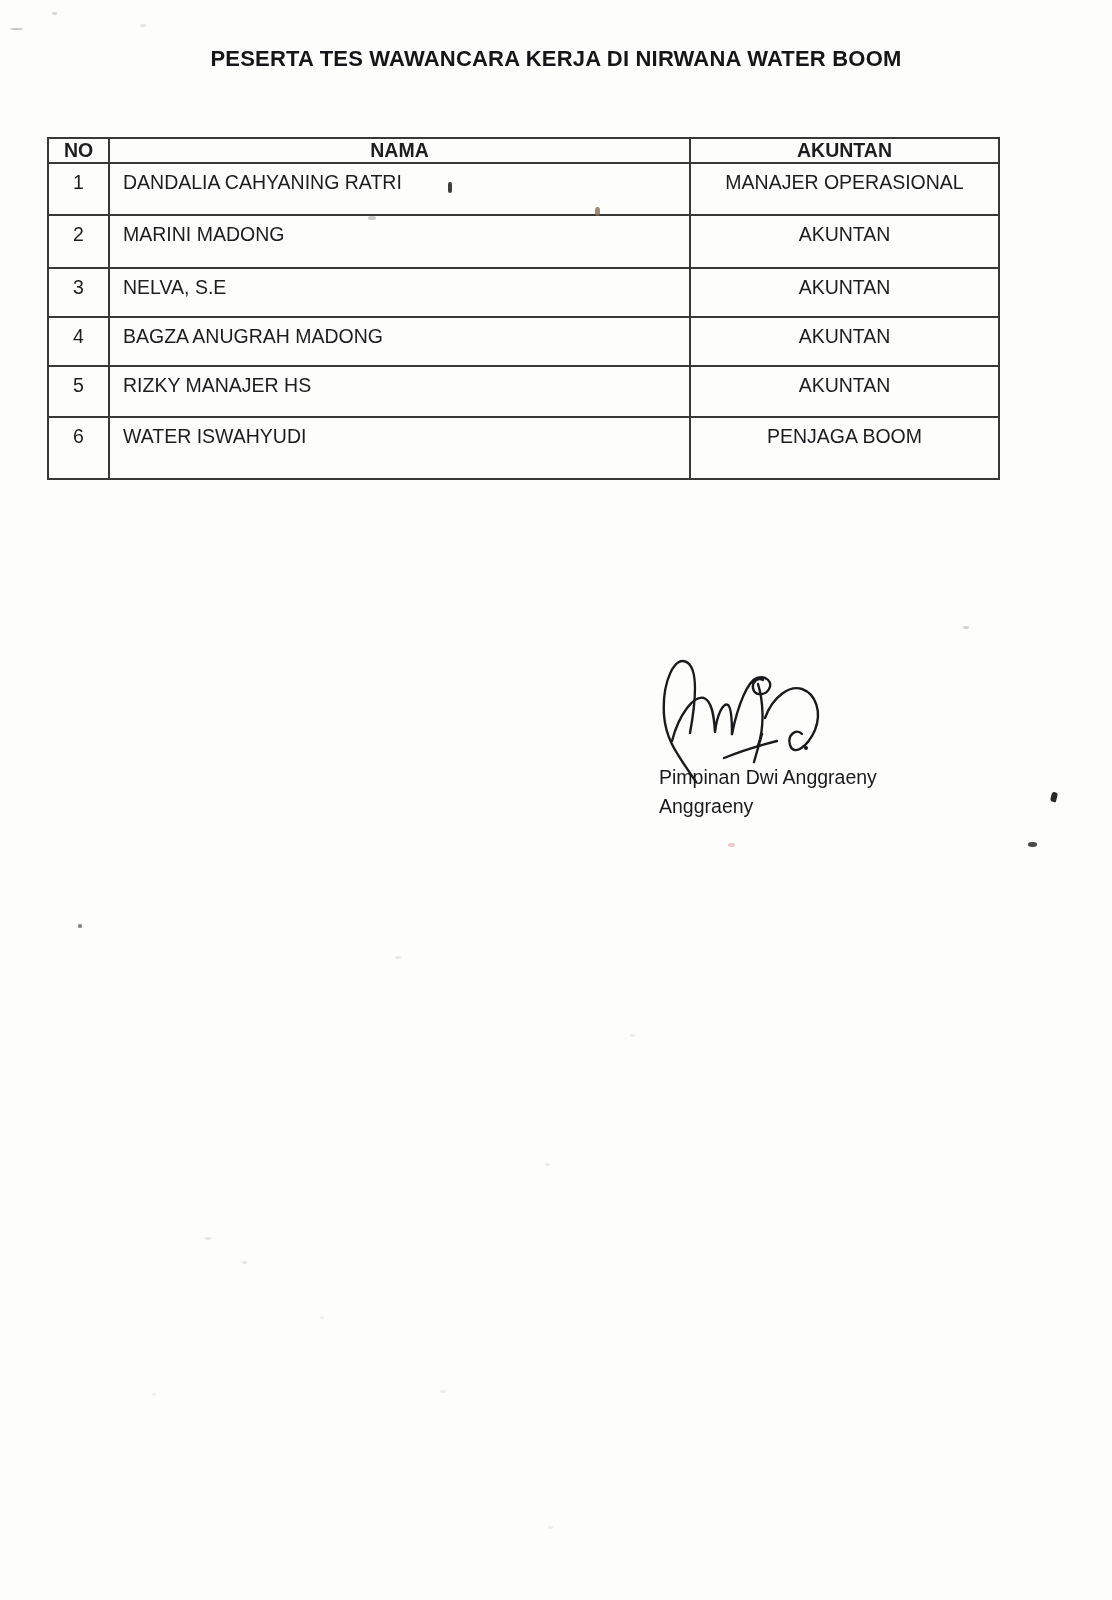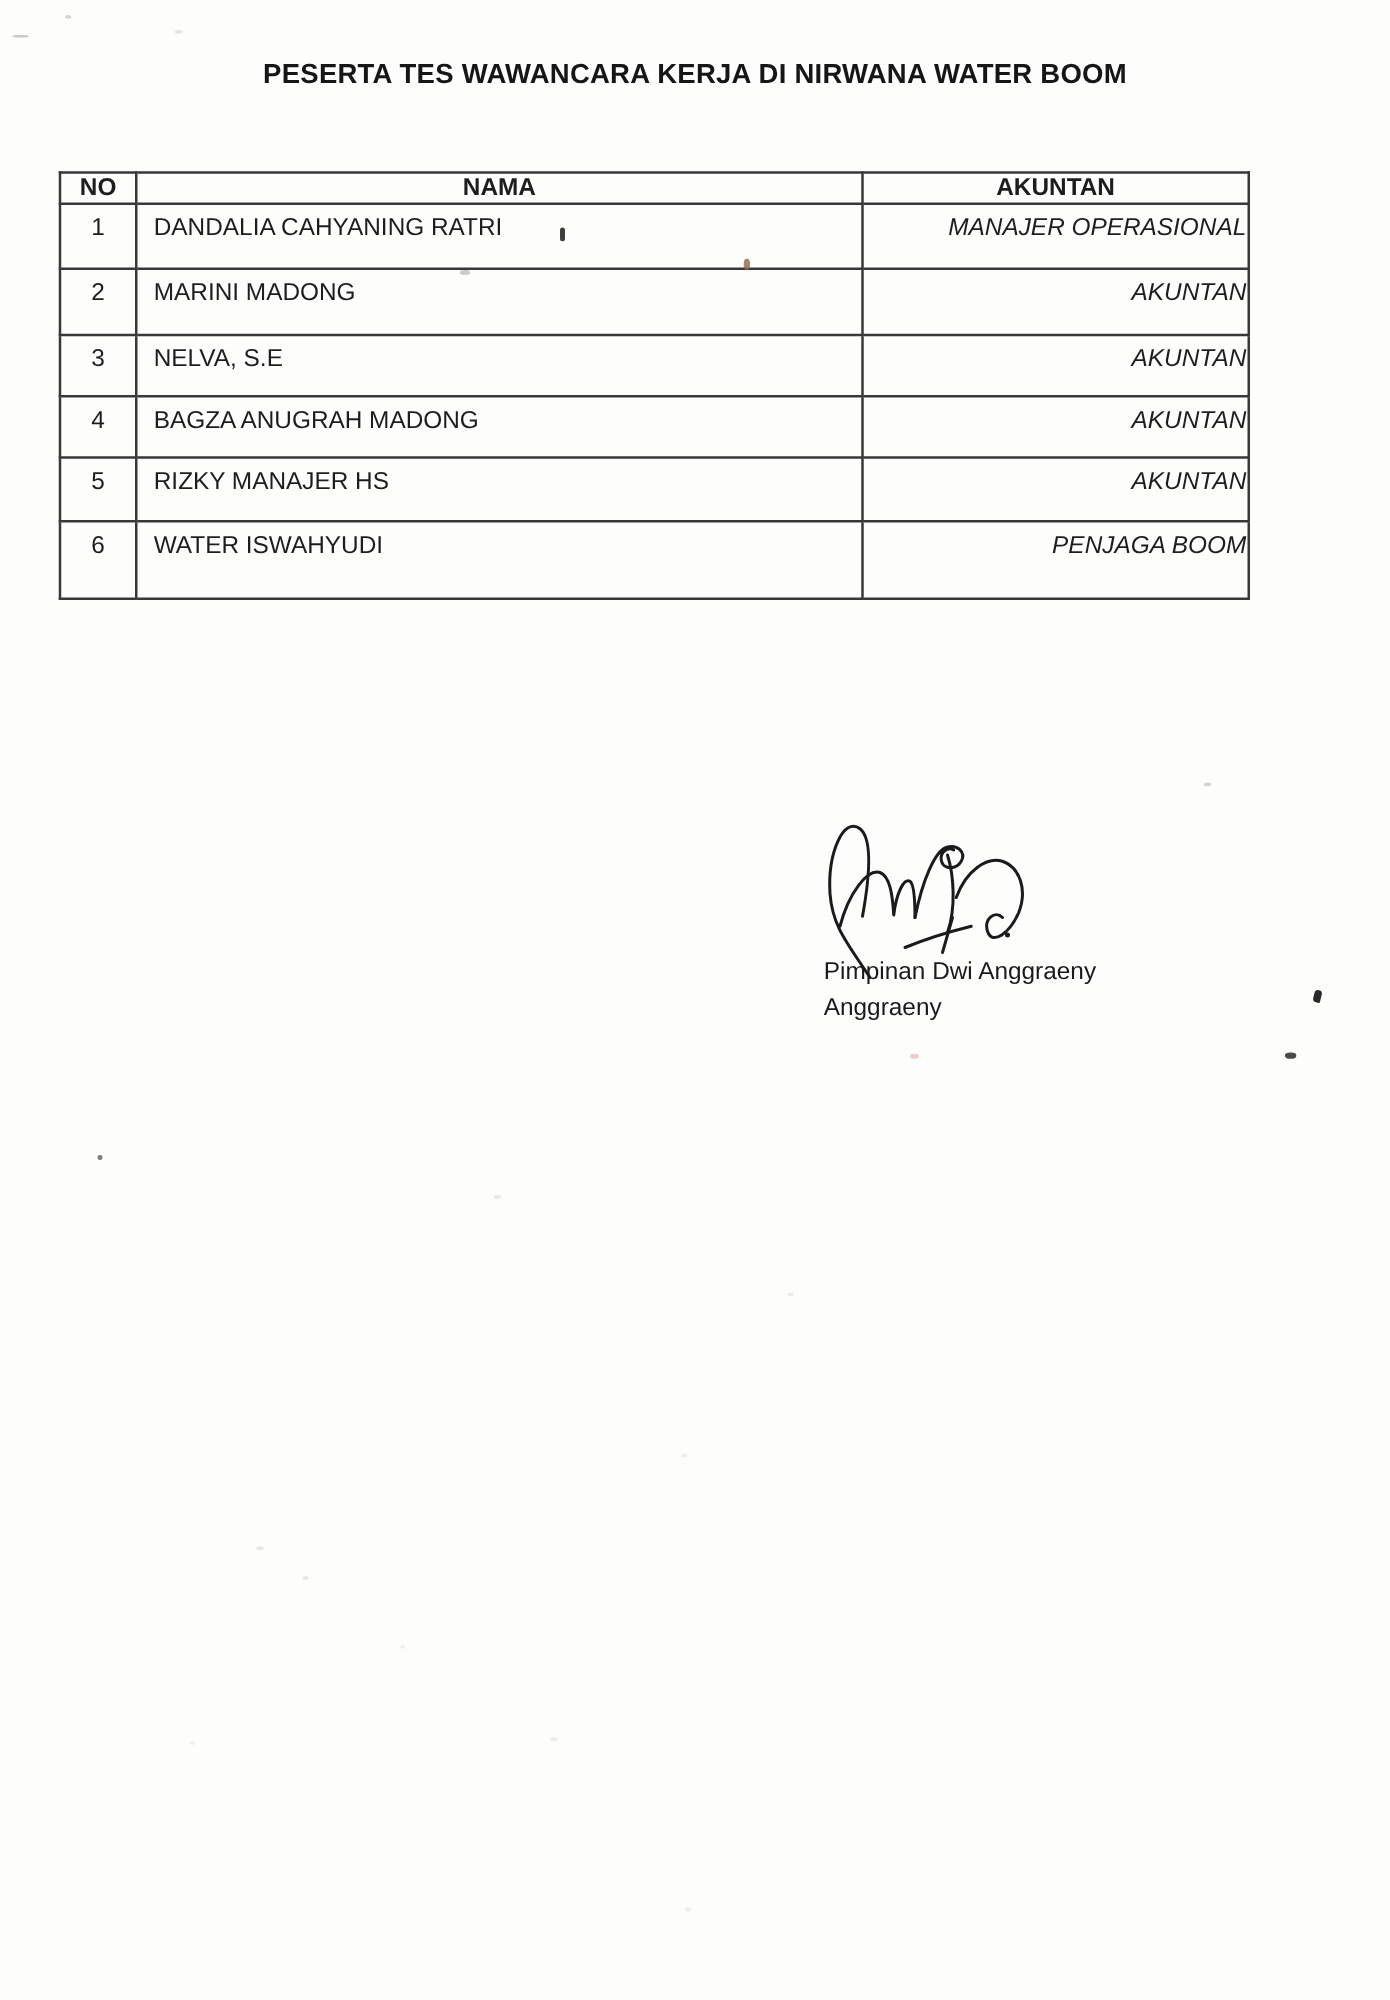--- a/index.html
+++ b/index.html
@@ -41,21 +41,21 @@
     text-align:center;
     vertical-align:middle;
     padding:0;
   }
   table.participants td{
     vertical-align:top;
     padding-top:7px;
   }
   td.cell-no{text-align:center;}
   td.cell-nama{text-align:left;padding-left:13px;margin-left:40px;}
-  td.cell-posisi{text-align:right;font-style:italic;}
+  td.cell-posisi{text-align:center;}
   tbody tr:nth-child(1) td{height:52px;}
   tbody tr:nth-child(2) td{height:53px;}
   tbody tr:nth-child(3) td{height:49px;}
   tbody tr:nth-child(4) td{height:49px;}
   tbody tr:nth-child(5) td{height:51px;}
   tbody tr:nth-child(6) td{height:62px;}
   .signature-svg{
     position:absolute;
     left:645px;top:638px;
     width:195px;height:148px;

